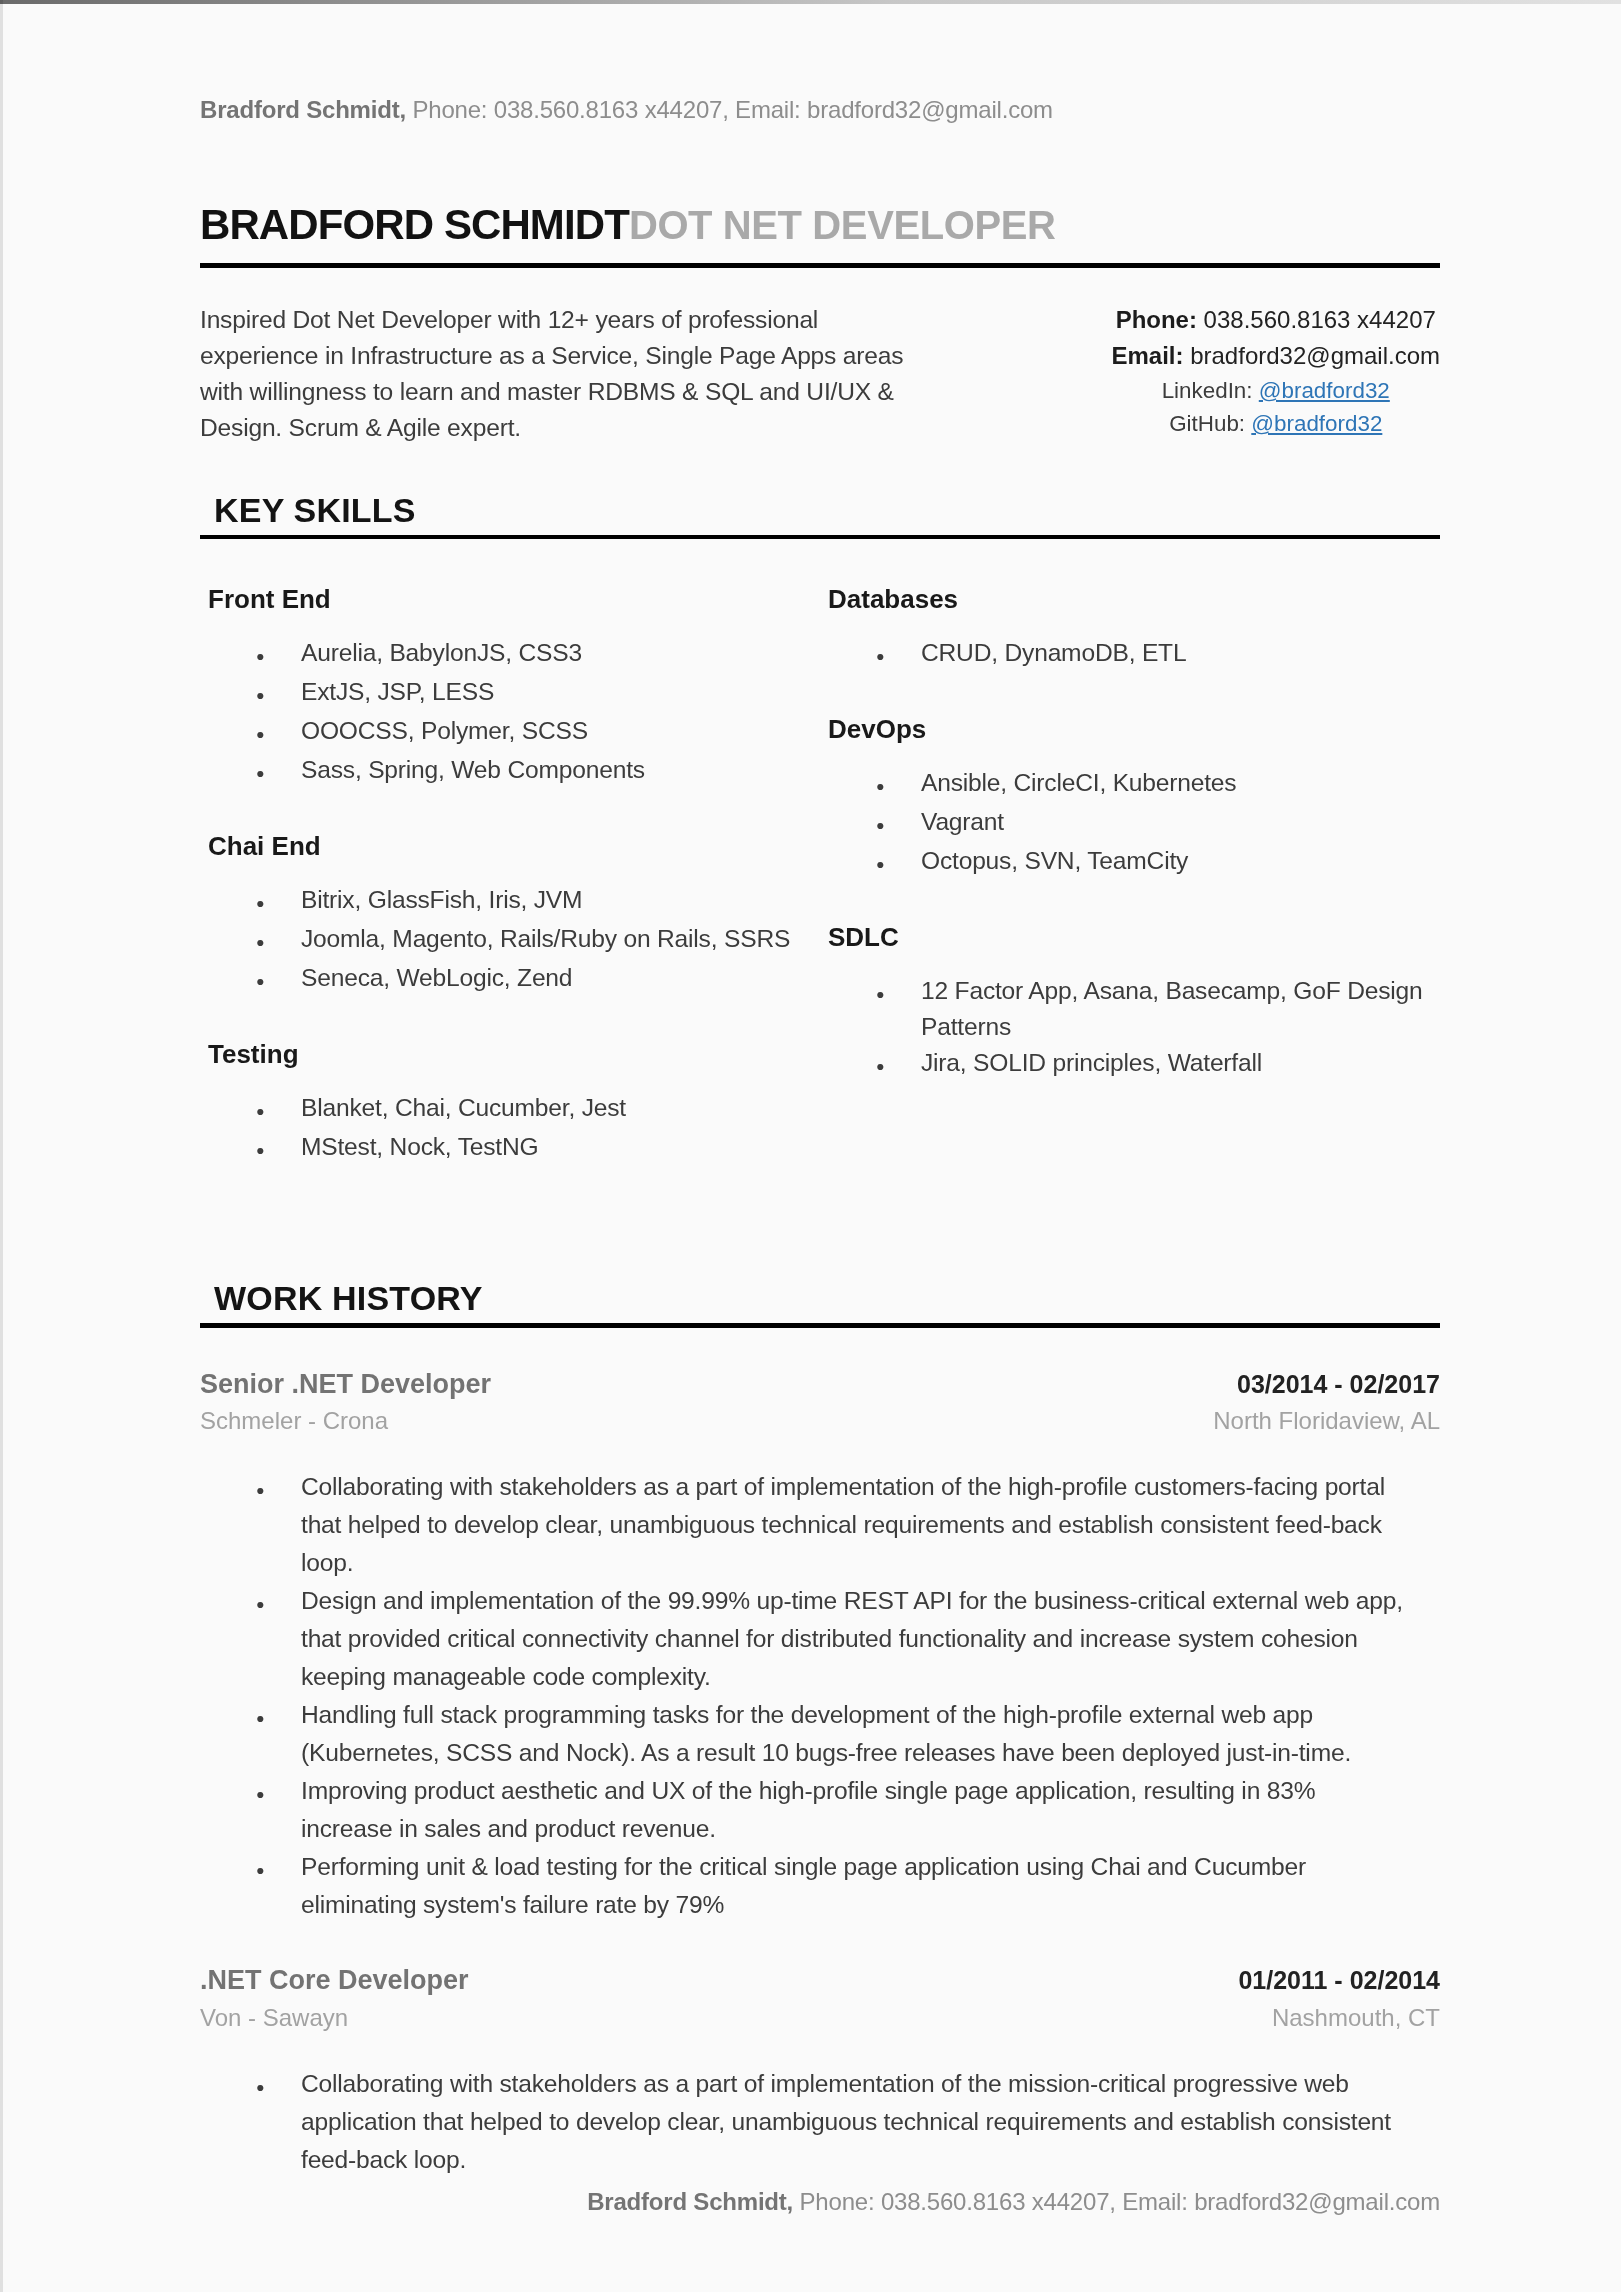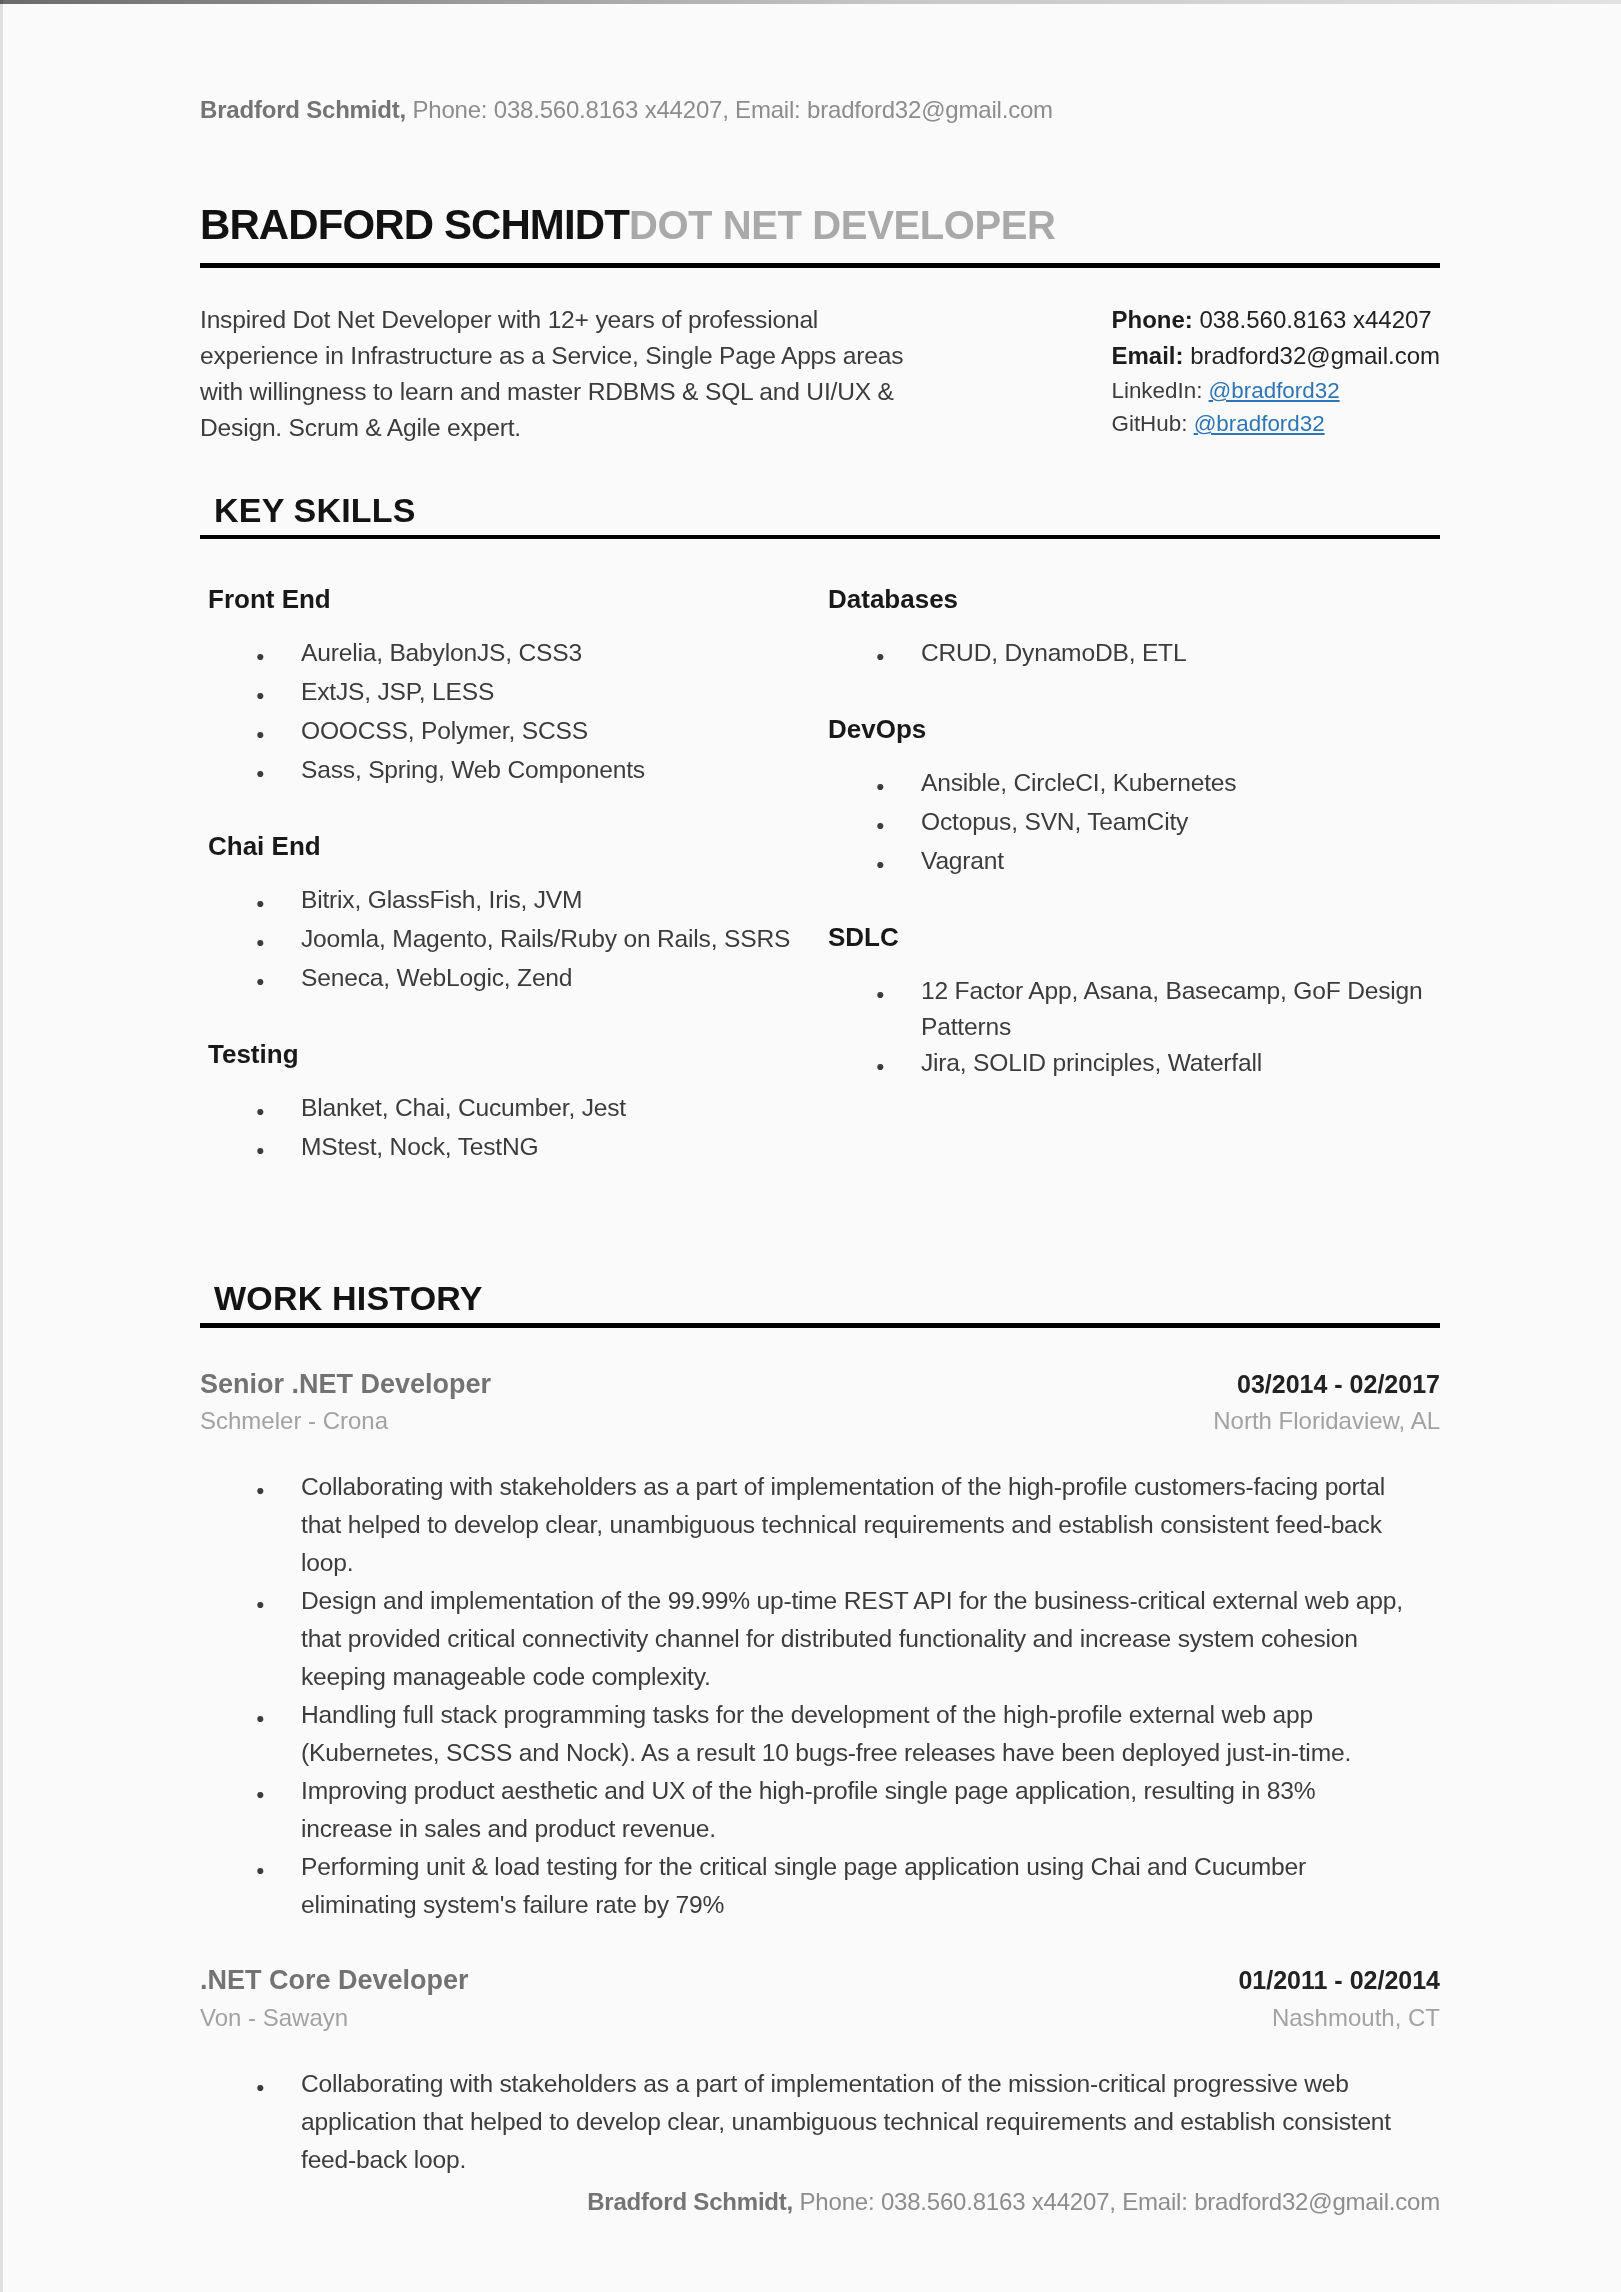--- a/index.html
+++ b/index.html
@@ -28,21 +28,21 @@
   
   .title-row { display:flex; align-items:flex-end; margin-top:75px; }
   .page-title { margin:0; font-size:42px; line-height:50px; font-weight:700; color:#121212; letter-spacing:-0.9px; }
   .role-title { margin:0; font-size:40px; line-height:50px; font-weight:700; color:#a9a9a9; letter-spacing:-0.4px; }
   .rule-thick { height:5.4px; background:#000; margin-top:12.5px; }
   .rule-thin  { height:4.5px; background:#000; margin-top:9px; }
 
   
   .intro { display:flex; justify-content:space-between; margin-top:34px; }
   .summary { width:725px; margin:0; font-size:24.6px; line-height:36px; color:#3c3c3c; letter-spacing:-0.2px; }
-  .contact { text-align:left; font-size:24px; line-height:36px; color:#222; }
+  .contact { text-align:center; font-size:24px; line-height:36px; color:#222; }
   .contact .label { font-weight:bold; color:#1c1c1c; }
   .contact .small-row { font-size:22.4px; line-height:33px; color:#3c3c3c; }
   a.inline-link { color:#2e75b6; text-decoration:underline; }
 
   
   .section-heading { margin:48px 14px 0; font-size:34px; line-height:32px; font-weight:700; color:#141414; letter-spacing:0.2px; }
   .section-heading.work { margin-top:75px; }
 
   
   .skills { display:flex; margin-top:36px; }
@@ -181,26 +181,26 @@
         <h3 class="group-title">DevOps</h3>
         <ul class="blist">
 
             <li class="bullet">
               <span class="dot"></span>
               <span class="btext">Ansible, CircleCI, Kubernetes</span>
             </li>
 
             <li class="bullet">
               <span class="dot"></span>
+              <span class="btext">Vagrant</span>
+            </li>
+
+            <li class="bullet">
+              <span class="dot"></span>
               <span class="btext">Octopus, SVN, TeamCity</span>
-            </li>
-
-            <li class="bullet">
-              <span class="dot"></span>
-              <span class="btext">Vagrant</span>
             </li>
           </ul>
       </div>
       <div class="group">
         <h3 class="group-title">SDLC</h3>
         <ul class="blist">
 
             <li class="bullet">
               <span class="dot"></span>
               <span class="btext">12 Factor App, Asana, Basecamp, GoF Design Patterns</span>

